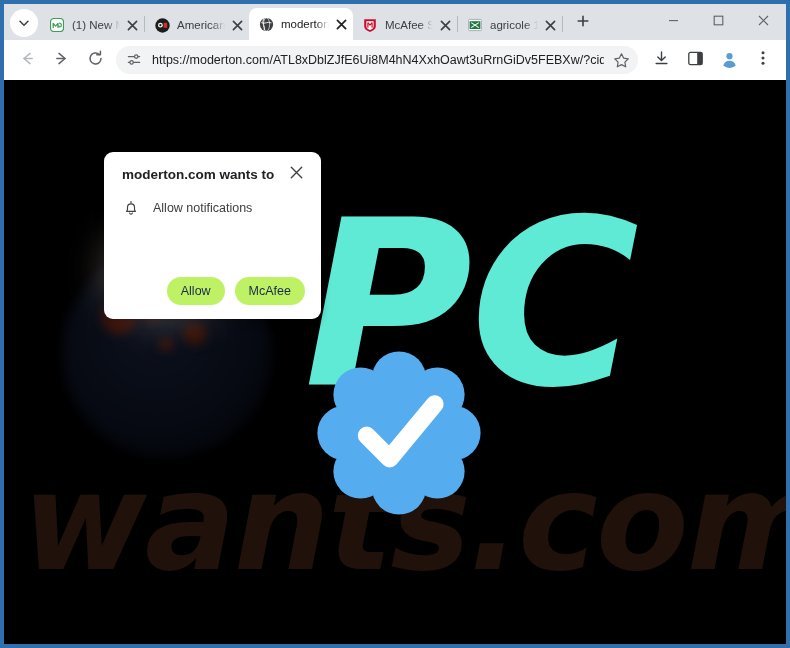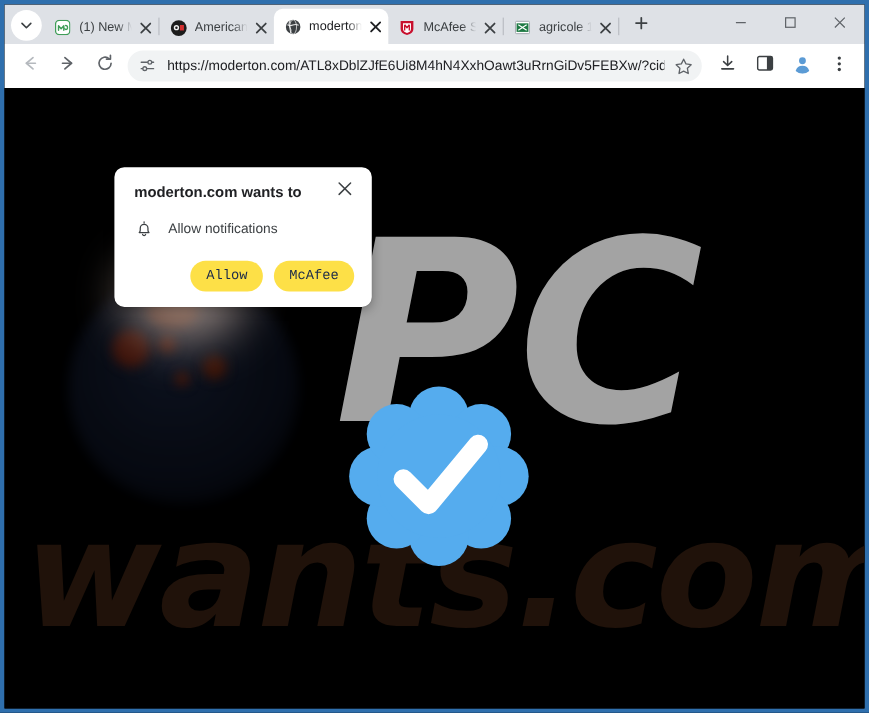--- a/index.html
+++ b/index.html
@@ -195,21 +195,21 @@
     font-style: italic;
     letter-spacing: -2px;
     user-select: none;
     white-space: nowrap;
     font-family: "DejaVu Sans", sans-serif;
   }
   .wm-pc {
     top: 110px;
     left: 300px;
     font-size: 230px;
-    color: #a3a3a3;
+    color: #5eead4;
     line-height: 1;
   }
   .wm-risk {
     top: 375px;
     left: 18px;
     font-size: 135px;
     color: #20120a;
     line-height: 1;
   }
   .blob {
@@ -249,21 +249,21 @@
     top: 268px;
     width: 170px;
     height: 170px;
   }
 
   
   .permdialog {
     position: absolute;
     left: 100px;
     top: 72px;
-    width: 234px;
+    width: 217px;
     background: #ffffff;
     border-radius: 9px;
     box-shadow: 0 2px 10px rgba(0,0,0,.30), 0 0 1px rgba(0,0,0,.25);
     padding: 14px 16px 14px 18px;
     box-sizing: border-box;
     z-index: 30;
   }
   .perm-head {
     display: flex;
     align-items: flex-start;
@@ -298,31 +298,32 @@
   }
   .perm-actions {
     display: flex;
     justify-content: flex-end;
     margin-top: 20px;
   }
   .perm-btn {
     min-width: 56px;
     height: 28px;
     border-radius: 14px;
-    background: #fde047;
+    background: #bef264;
     color: #1b2a4a;
     font-size: 12.5px;
     display: flex;
     align-items: center;
     justify-content: center;
     padding: 0 14px;
     box-sizing: border-box;
     margin-left: 10px;
     border: none;
-    font-family: Liberation Mono, monospace;
+    font-family: Liberation Sans, sans-serif;
+    margin-top: 40px;
   }
 </style>
 </head>
 <body>
 
 <div class="window">
 
   <div class="tabstrip">
 
     <div class="tabsearch">

